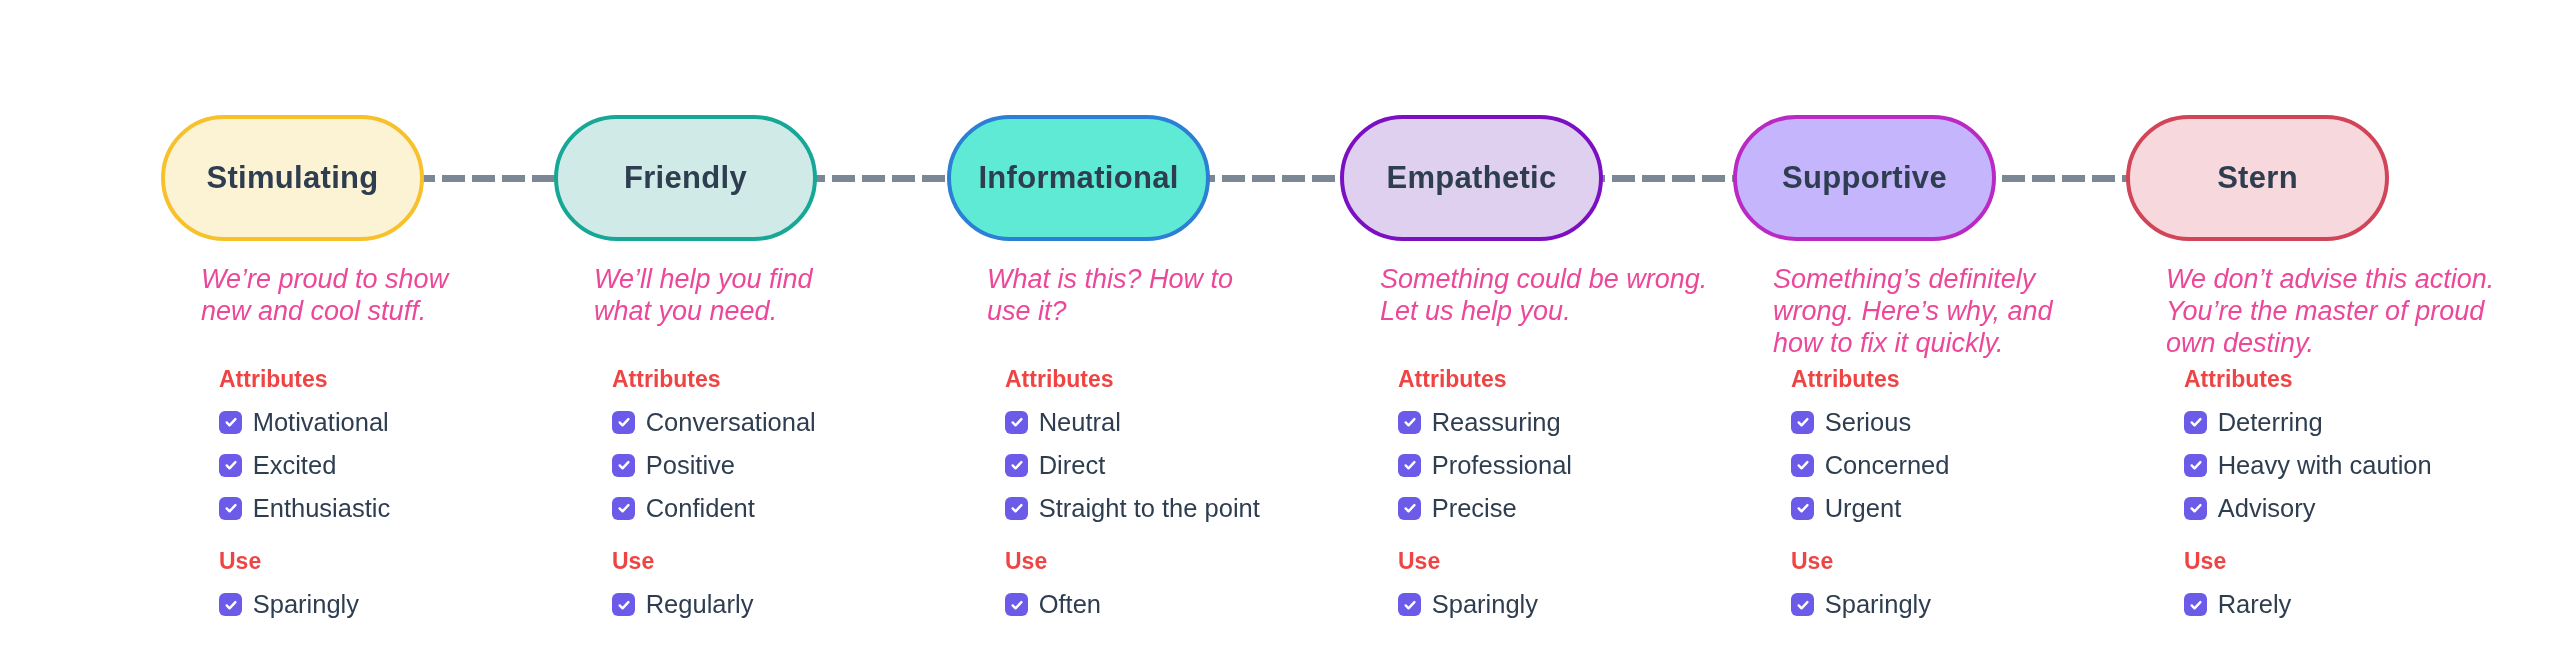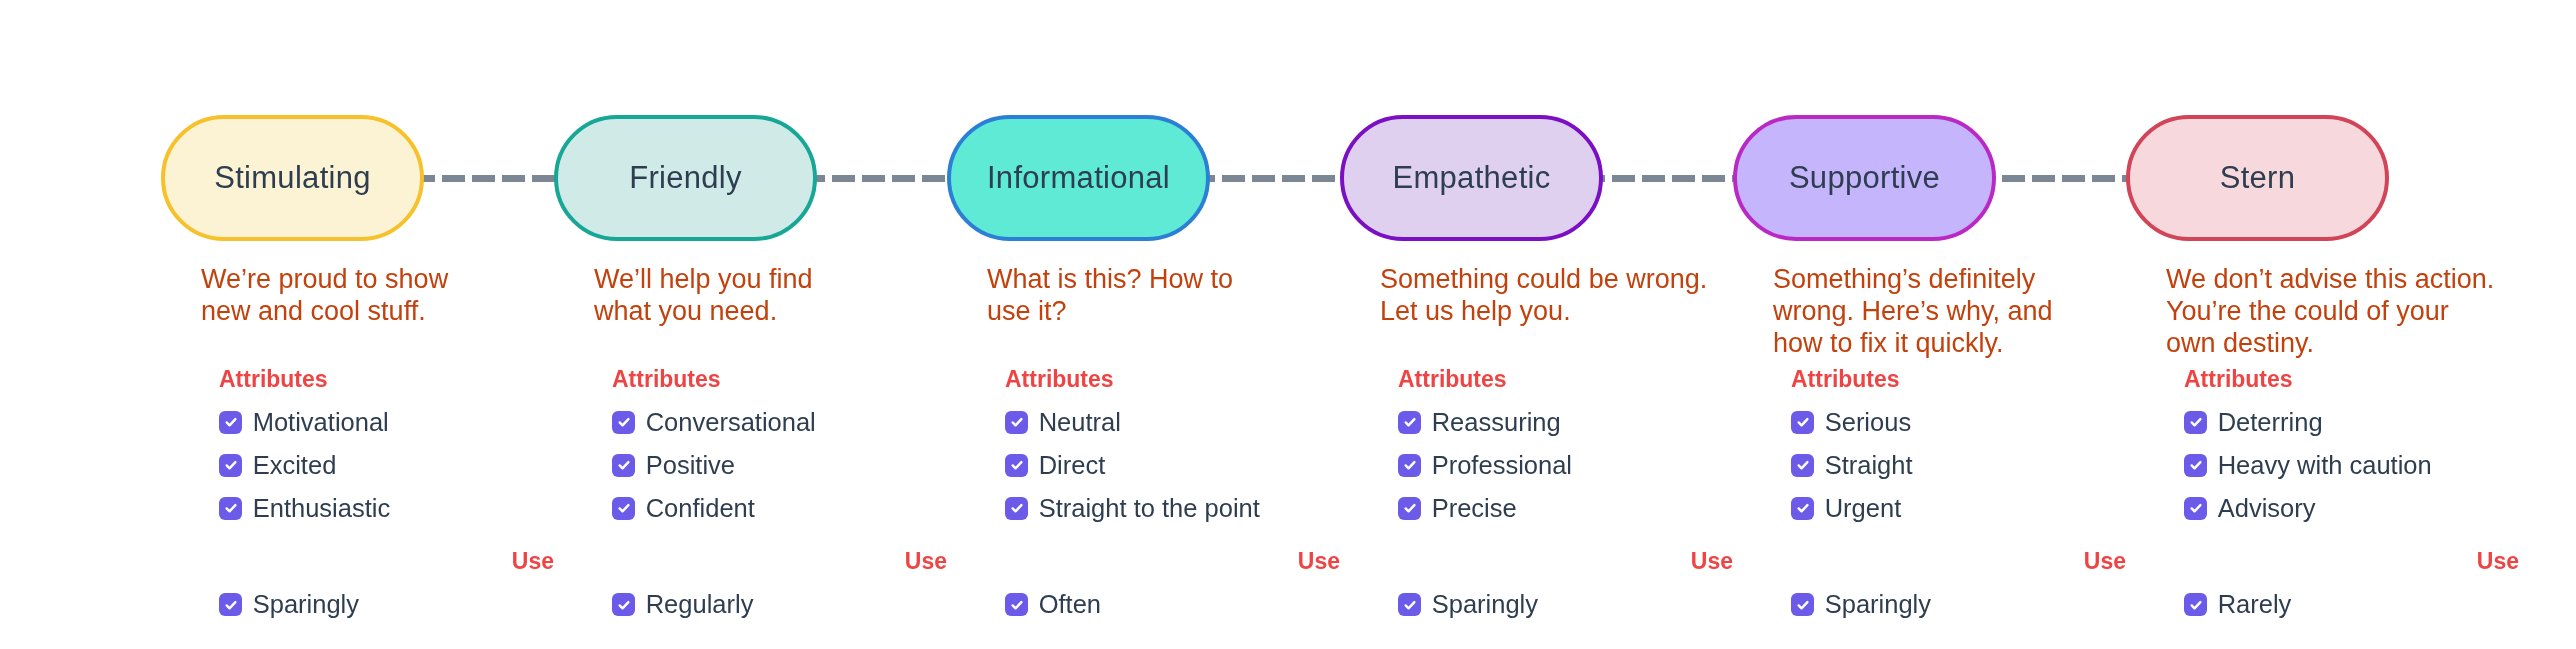--- a/index.html
+++ b/index.html
@@ -45,28 +45,30 @@
     border: 4.7px solid #000;
     border-radius: 63px;
     display: flex;
     align-items: center;
     justify-content: center;
   }
   .pill-label {
     font-size: 31px;
     color: #2E3E50;
     letter-spacing: 0.3px;
+    font-weight: bold;
   }
   .desc {
     margin-top: 21.5px;
     margin-left: 40px;
     height: 104px;
     font-size: 27px;
     line-height: 32px;
-    color: #c2410c;
+    color: #ec4899;
+    font-style: italic;
   }
   .sections {
     margin-left: 58px;
   }
   .section-title {
     font-size: 23px;
     line-height: 24px;
     font-weight: bold;
     color: #ef4444;
     margin-bottom: 5.4px;
@@ -100,21 +102,20 @@
     stroke-linejoin: round;
   }
   .check-label {
     margin-left: 10.7px;
     font-size: 25.5px;
     color: #2E3E50;
     white-space: nowrap;
   }
   .use-section {
     margin-top: 29.5px;
-    text-align: right;
   }
 </style>
 </head>
 <body>
 
 <div class="diagram">
   <div class="connector"></div>
   <div class="columns" id="columns">
   <div class="column">
     <div class="pill" style="border-color: rgb(246, 193, 43); background: rgb(252, 242, 212);">
@@ -361,21 +362,21 @@
     </span>
     <span class="check-label">Serious</span>
   </div>
 
   <div class="check-row">
     <span class="checkbox">
       <svg class="check-icon" viewBox="0 0 24 24">
         <path d="M5.5 12.6l4.3 4.4L18.6 7.6"></path>
       </svg>
     </span>
-    <span class="check-label">Straight</span>
+    <span class="check-label">Concerned</span>
   </div>
 
   <div class="check-row">
     <span class="checkbox">
       <svg class="check-icon" viewBox="0 0 24 24">
         <path d="M5.5 12.6l4.3 4.4L18.6 7.6"></path>
       </svg>
     </span>
     <span class="check-label">Urgent</span>
   </div>
@@ -396,21 +397,21 @@
       </div>
     </div>
   </div>
 
   <div class="column">
     <div class="pill" style="border-color: rgb(210, 68, 88); background: rgb(247, 217, 221);">
       <span class="pill-label">Stern</span>
     </div>
     <div class="desc">
           <div>We don’t advise this action.</div>
-          <div>You’re the could of your</div>
+          <div>You’re the master of proud</div>
           <div>own destiny.</div>
         </div>
     <div class="sections">
       <div class="attr-section">
         <div class="section-title attributes-title">Attributes</div>
         <div class="attr-list">
   <div class="check-row">
     <span class="checkbox">
       <svg class="check-icon" viewBox="0 0 24 24">
         <path d="M5.5 12.6l4.3 4.4L18.6 7.6"></path>

